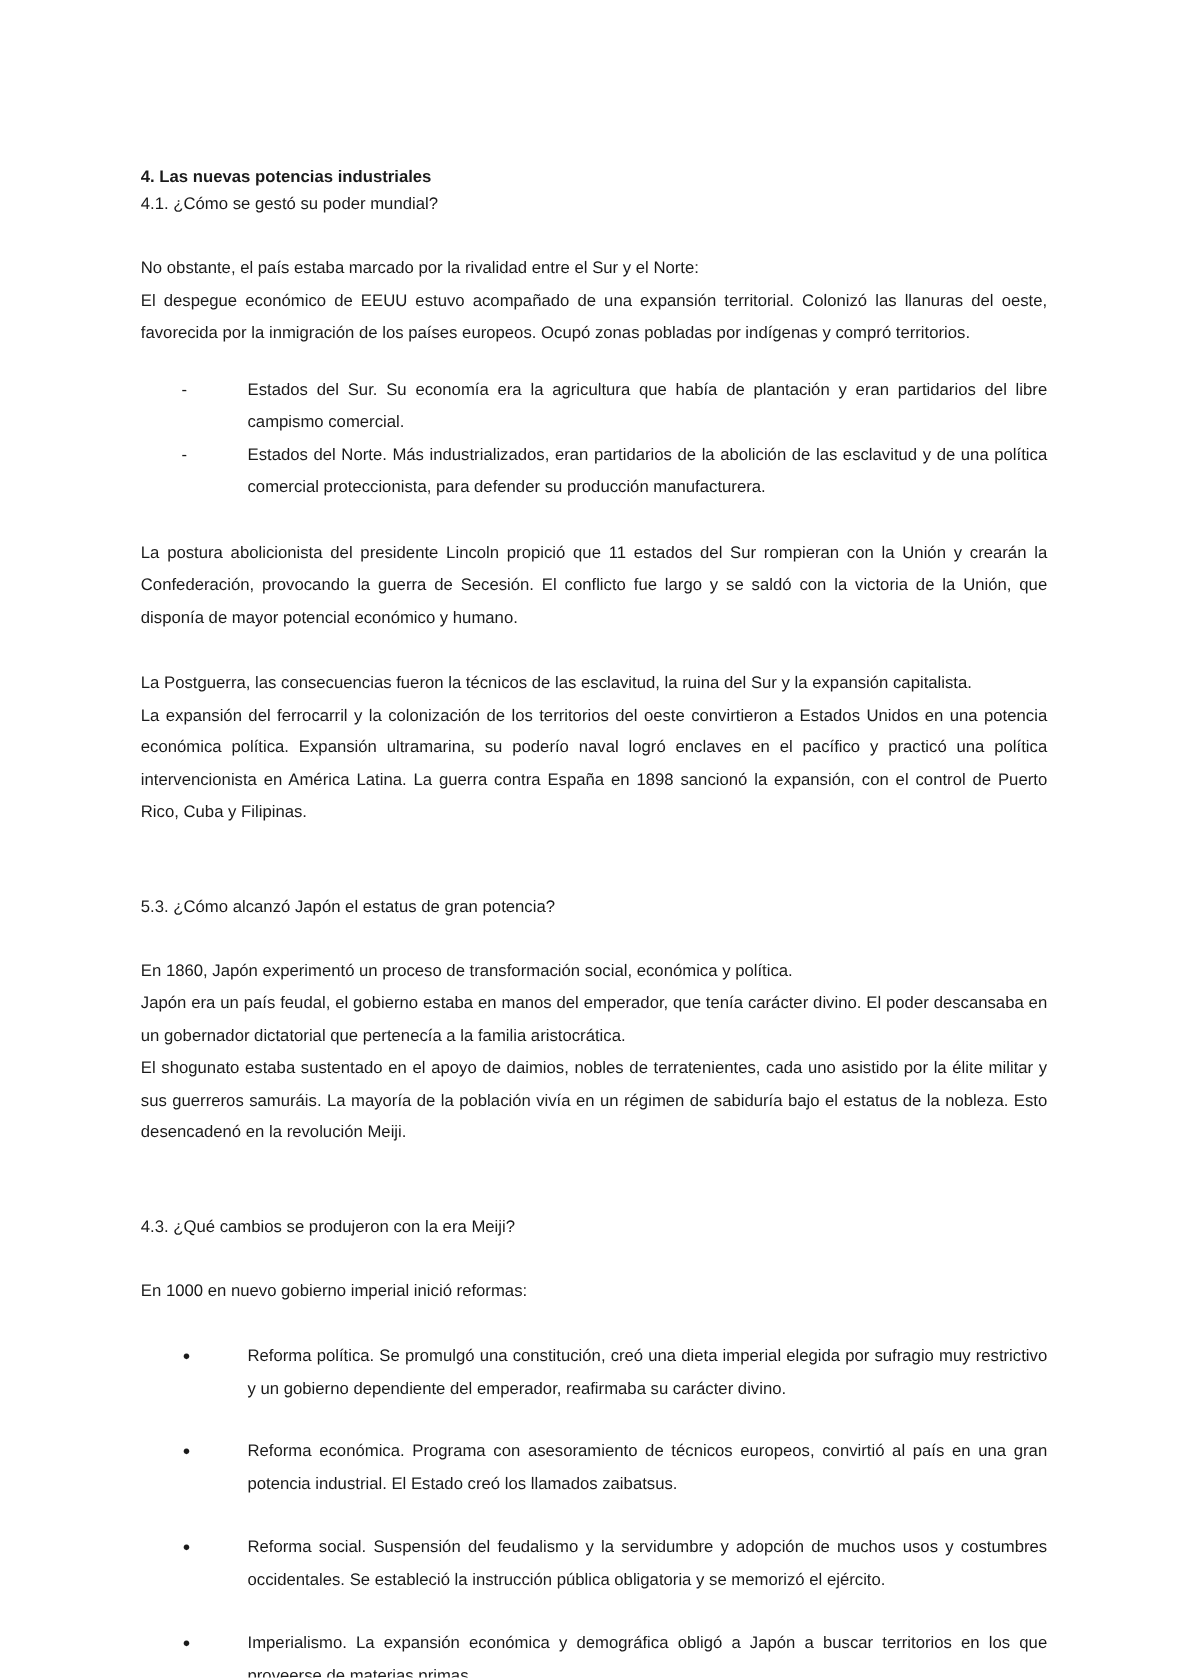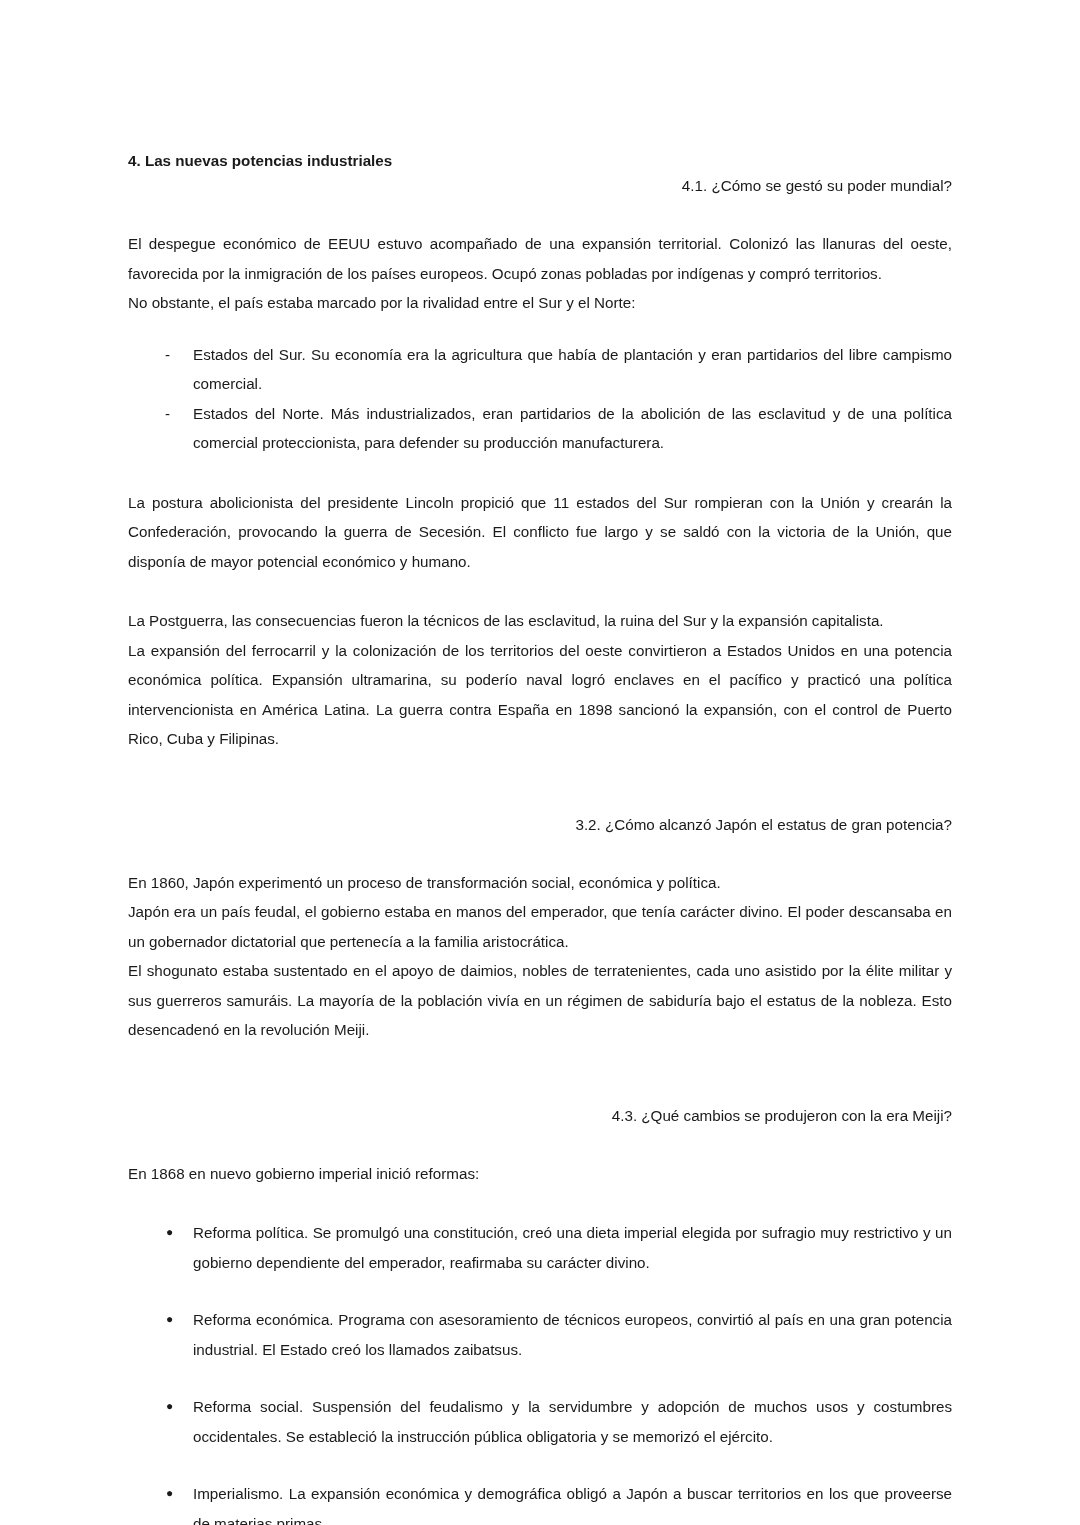--- a/index.html
+++ b/index.html
@@ -32,21 +32,21 @@
     font-weight: bold;
     line-height: 25px;
     margin: 0;
     text-align: left;
   }
   .heading-plain {
     font-size: 15.2px;
     font-weight: normal;
     line-height: 26px;
     margin: 0;
-    text-align: right;
+    text-align: left;
   }
   .para {
     font-size: 15.2px;
     font-weight: normal;
     line-height: 29.5px;
     margin: 0;
     text-align: justify;
     text-justify: inter-word;
   }
   .gap-sm { height: 22px; }
@@ -84,35 +84,36 @@
   }
   ul.list.bullet > li .marker {
     position: absolute;
     left: 38px;
     top: 0;
     font-size: 12px;
     line-height: 29.5px;
   }
   .li-text {
     display: block;
+    margin-left: 32px;
   }
 </style>
 </head>
 <body>
 
 <div class="page">
   <div class="content">
 
     <p class="heading-bold">4. Las nuevas potencias industriales</p>
     <p class="heading-plain">4.1. ¿Cómo se gestó su poder mundial?</p>
 
     <div class="gap-md"></div>
 
+    <p class="para">No obstante, el país estaba marcado por la rivalidad entre el Sur y el Norte:</p>
     <p class="para">El despegue económico de EEUU estuvo acompañado de una expansión territorial. Colonizó las llanuras del oeste, favorecida por la inmigración de los países europeos. Ocupó zonas pobladas por indígenas y compró territorios.</p>
-    <p class="para">No obstante, el país estaba marcado por la rivalidad entre el Sur y el Norte:</p>
 
     <div class="gap-sm"></div>
 
     <ul class="list dash">
       <li>
         <span class="marker">-</span>
         <span class="li-text">Estados del Sur. Su economía era la agricultura que había de plantación y eran partidarios del libre campismo comercial.</span>
       </li>
       <li>
         <span class="marker">-</span>
@@ -124,35 +125,35 @@
 
     <p class="para">La postura abolicionista del presidente Lincoln propició que 11 estados del Sur rompieran con la Unión y crearán la Confederación, provocando la guerra de Secesión. El conflicto fue largo y se saldó con la victoria de la Unión, que disponía de mayor potencial económico y humano.</p>
 
     <div class="gap-md"></div>
 
     <p class="para">La Postguerra, las consecuencias fueron la técnicos de las esclavitud, la ruina del Sur y la expansión capitalista.</p>
     <p class="para">La expansión del ferrocarril y la colonización de los territorios del oeste convirtieron a Estados Unidos en una potencia económica política. Expansión ultramarina, su poderío naval logró enclaves en el pacífico y practicó una política intervencionista en América Latina. La guerra contra España en 1898 sancionó la expansión, con el control de Puerto Rico, Cuba y Filipinas.</p>
 
     <div class="gap-xl"></div>
 
-    <p class="heading-plain">3.2. ¿Cómo alcanzó Japón el estatus de gran potencia?</p>
+    <p class="heading-plain">5.3. ¿Cómo alcanzó Japón el estatus de gran potencia?</p>
 
     <div class="gap-md"></div>
 
     <p class="para">En 1860, Japón experimentó un proceso de transformación social, económica y política.</p>
     <p class="para">Japón era un país feudal, el gobierno estaba en manos del emperador, que tenía carácter divino. El poder descansaba en un gobernador dictatorial que pertenecía a la familia aristocrática.</p>
     <p class="para">El shogunato estaba sustentado en el apoyo de daimios, nobles de terratenientes, cada uno asistido por la élite militar y sus guerreros samuráis. La mayoría de la población vivía en un régimen de sabiduría bajo el estatus de la nobleza. Esto desencadenó en la revolución Meiji.</p>
 
     <div class="gap-xl"></div>
 
     <p class="heading-plain">4.3. ¿Qué cambios se produjeron con la era Meiji?</p>
 
     <div class="gap-md"></div>
 
-    <p class="para">En 1868 en nuevo gobierno imperial inició reformas:</p>
+    <p class="para">En 1000 en nuevo gobierno imperial inició reformas:</p>
 
     <div class="gap-md"></div>
 
     <ul class="list bullet">
       <li>
         <span class="marker">●</span>
         <span class="li-text">Reforma política. Se promulgó una constitución, creó una dieta imperial elegida por sufragio muy restrictivo y un gobierno dependiente del emperador, reafirmaba su carácter divino.</span>
       </li>
       <li>
         <span class="marker">●</span>

